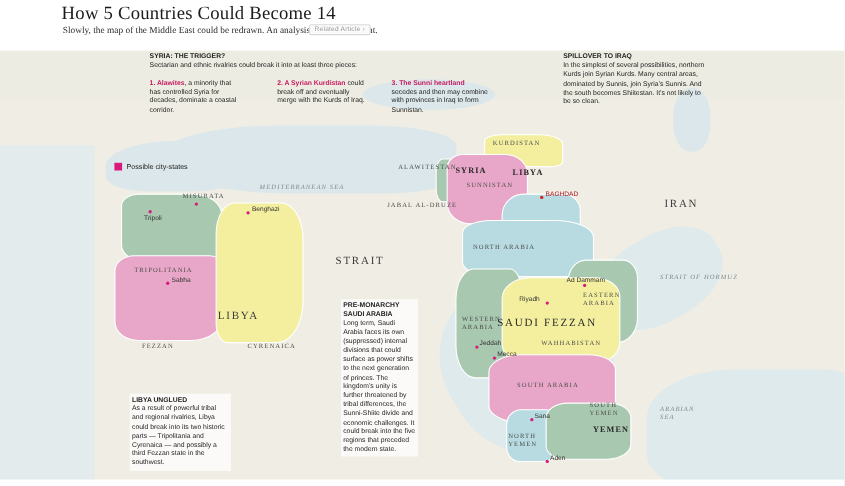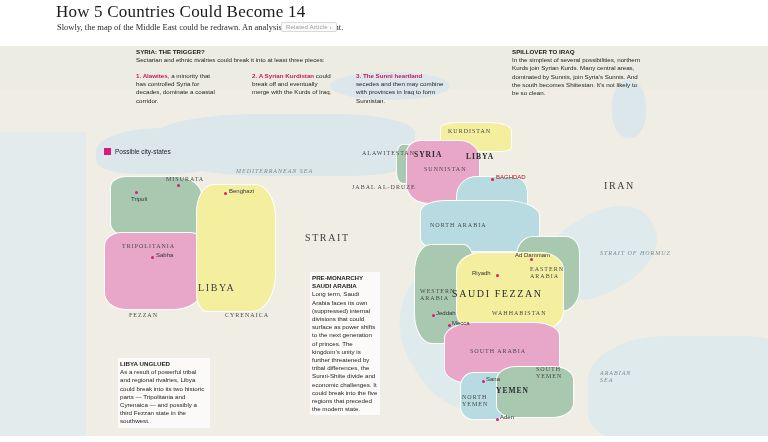--- a/index.html
+++ b/index.html
@@ -284,21 +284,21 @@
     <div class="region" style="left:496px; top:330px; width:78px; height:52px; background:#a8c9b0; border-radius:26% 26% 28% 24%;"></div>
 
     <div class="lbl lbl-sm" style="left:430px; top:186px;">NORTH ARABIA</div>
     <div class="lbl lbl-sm" style="left:420px; top:252px; width:40px; white-space:normal; line-height:7px;">WESTERN ARABIA</div>
     <div class="lbl lbl-sm" style="left:530px; top:230px; width:34px; white-space:normal; line-height:7px;">EASTERN ARABIA</div>
     <div class="lbl lbl-sm" style="left:492px; top:274px;">WAHHABISTAN</div>
     <div class="lbl lbl-sm" style="left:470px; top:312px;">SOUTH ARABIA</div>
     <div class="lbl lbl-sm" style="left:536px; top:330px; width:28px; white-space:normal; line-height:7px;">SOUTH YEMEN</div>
     <div class="lbl lbl-sm" style="left:462px; top:358px; width:28px; white-space:normal; line-height:7px;">NORTH YEMEN</div>
     <div class="lbl lbl-lg" style="left:452px; top:252px; color:#2a2a2a;">SAUDI FEZZAN</div>
-    <div class="lbl lbl-md" style="left:496px; top:350px; color:#2a2a2a; font-weight:bold;text-align:center;">YEMEN</div>
+    <div class="lbl lbl-md" style="left:539px; top:350px; color:#2a2a2a; font-weight:bold;text-align:center;">YEMEN</div>
 
     <div class="citydot" style="left:530px; top:222px;"></div>
     <div class="cityname" style="left:515px; top:216px;">Ad Dammam</div>
     <div class="citydot" style="left:496px; top:238px;"></div>
     <div class="cityname" style="left:472px; top:234px;">Riyadh</div>
     <div class="citydot" style="left:432px; top:278px;"></div>
     <div class="cityname" style="left:436px; top:274px;">Jeddah</div>
     <div class="citydot" style="left:448px; top:288px;"></div>
     <div class="cityname" style="left:452px; top:284px;">Mecca</div>
     <div class="citydot" style="left:482px; top:344px;"></div>

